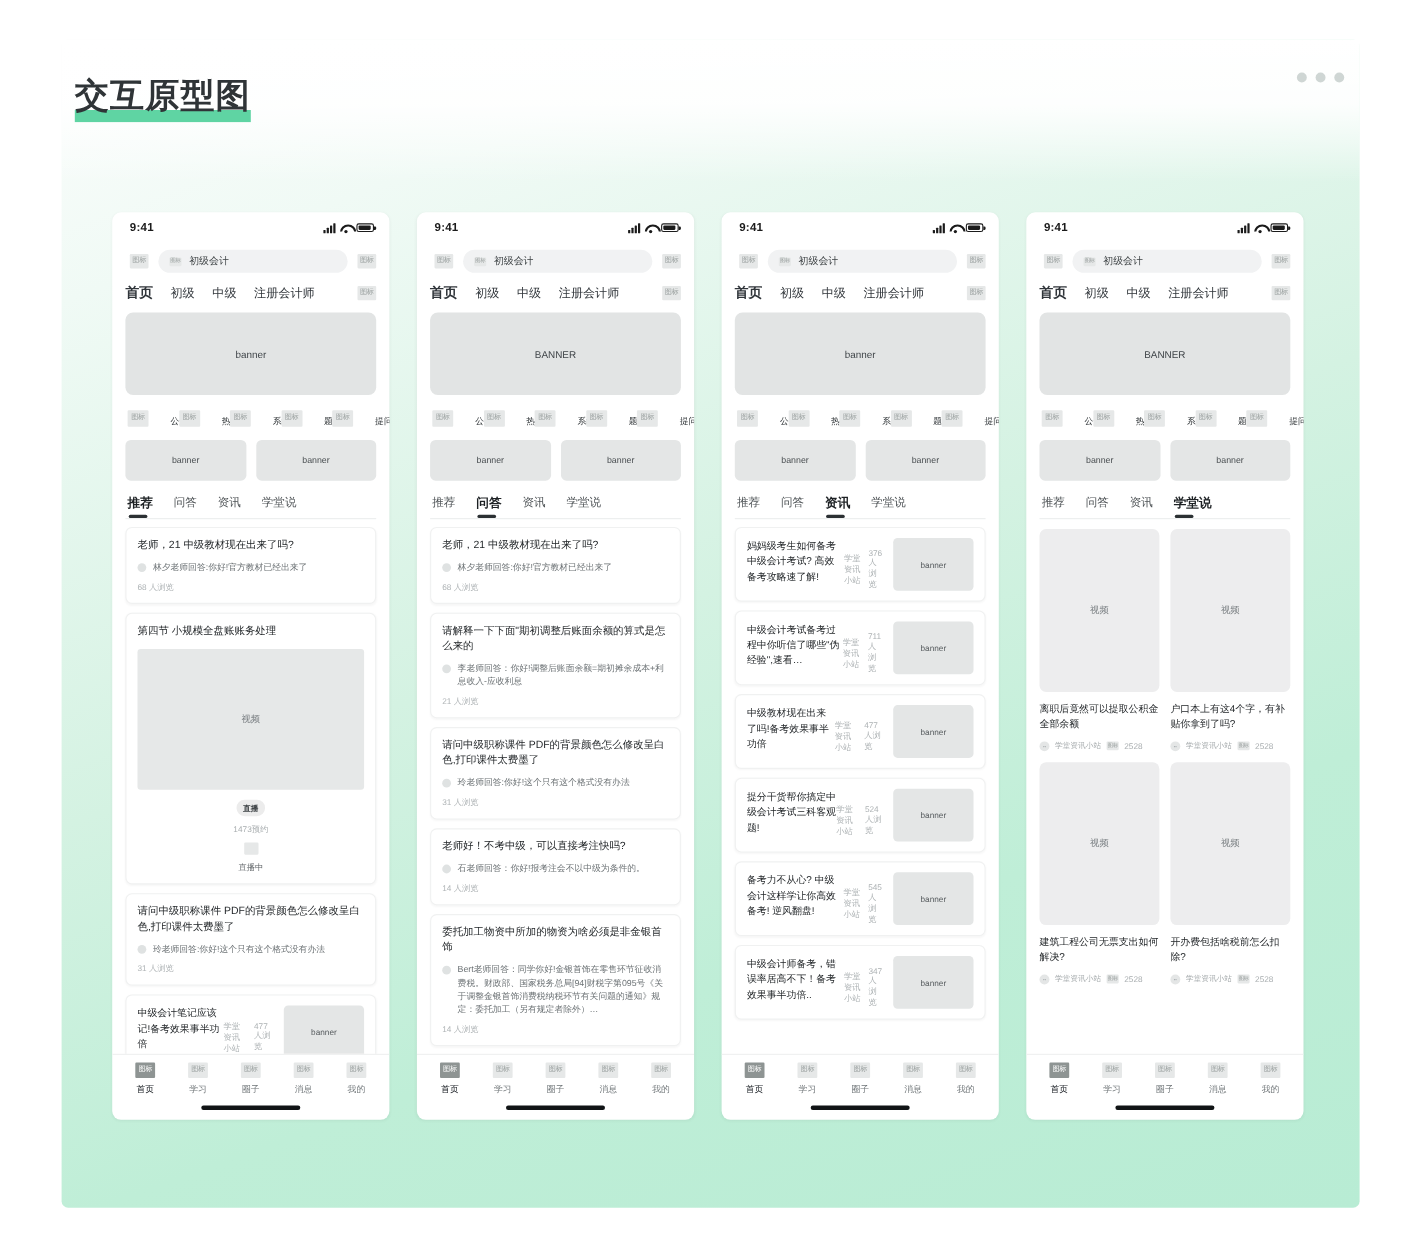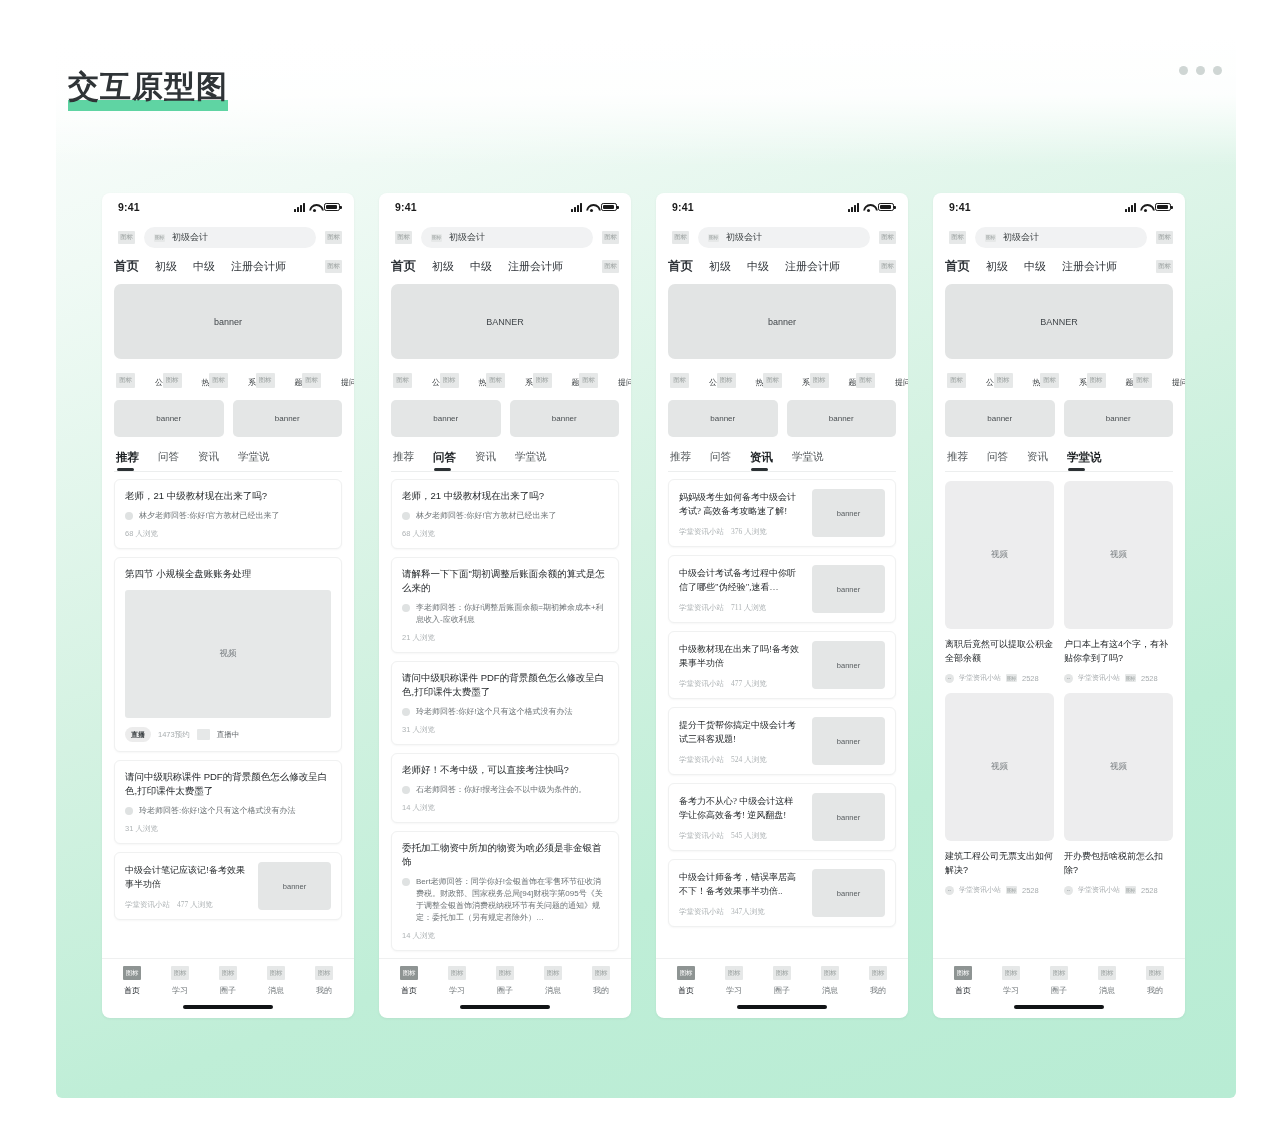--- a/index.html
+++ b/index.html
@@ -217,33 +217,33 @@
   .q-views { font-size: 7.5px; color: #aeb3b5; margin-top: 7px; }
 
   
   .live-title { font-size: 9.5px; color: #1d2124; line-height: 14px; }
   .live-video {
     margin-top: 9px; height: 128px;
     background: #e6e8e8; border-radius: 3px;
     display: flex; align-items: center; justify-content: center;
     font-size: 8.5px; color: #787d80;
   }
-  .live-meta { display: flex; align-items: center; gap: 7px; margin-top: 9px; }
+  .live-meta { display: flex; align-items: center; gap: 7px; margin-top: 9px; flex-direction: column; }
   .live-badge {
     background: #ececec; color: #3a3f42;
     font-size: 7px; font-weight: 700;
     border-radius: 8px; padding: 2.5px 6px; letter-spacing: 0;
   }
   .live-sub { font-size: 7.5px; color: #a8adaf; }
   .live-sq { width: 13px; height: 11px; background: #e6e8e8; border-radius: 1px; }
   .live-on { font-size: 7.5px; color: #5e6366; }
 
   
   .news { display: flex; gap: 10px; align-items: stretch; }
-  .news-left { flex: 1; display: flex; flex-direction: column; justify-content: center; min-width: 0; font-family: Liberation Serif, serif; }
+  .news-left { flex: 1; display: flex; flex-direction: row; justify-content: space-between; min-width: 0; }
   .news-title { font-size: 9px; color: #1d2124; line-height: 14px; }
   .news-meta { display: flex; align-items: center; gap: 7px; margin-top: 9px; }
   .news-src { font-size: 7.5px; color: #adb2b4; }
   .news-views { font-size: 7.5px; color: #adb2b4; }
   .news-thumb {
     width: 73px; flex: none;
     background: #e4e6e6; border-radius: 4px;
     display: flex; align-items: center; justify-content: center;
     font-size: 7.5px; color: #575c5f;
     min-height: 48px;

